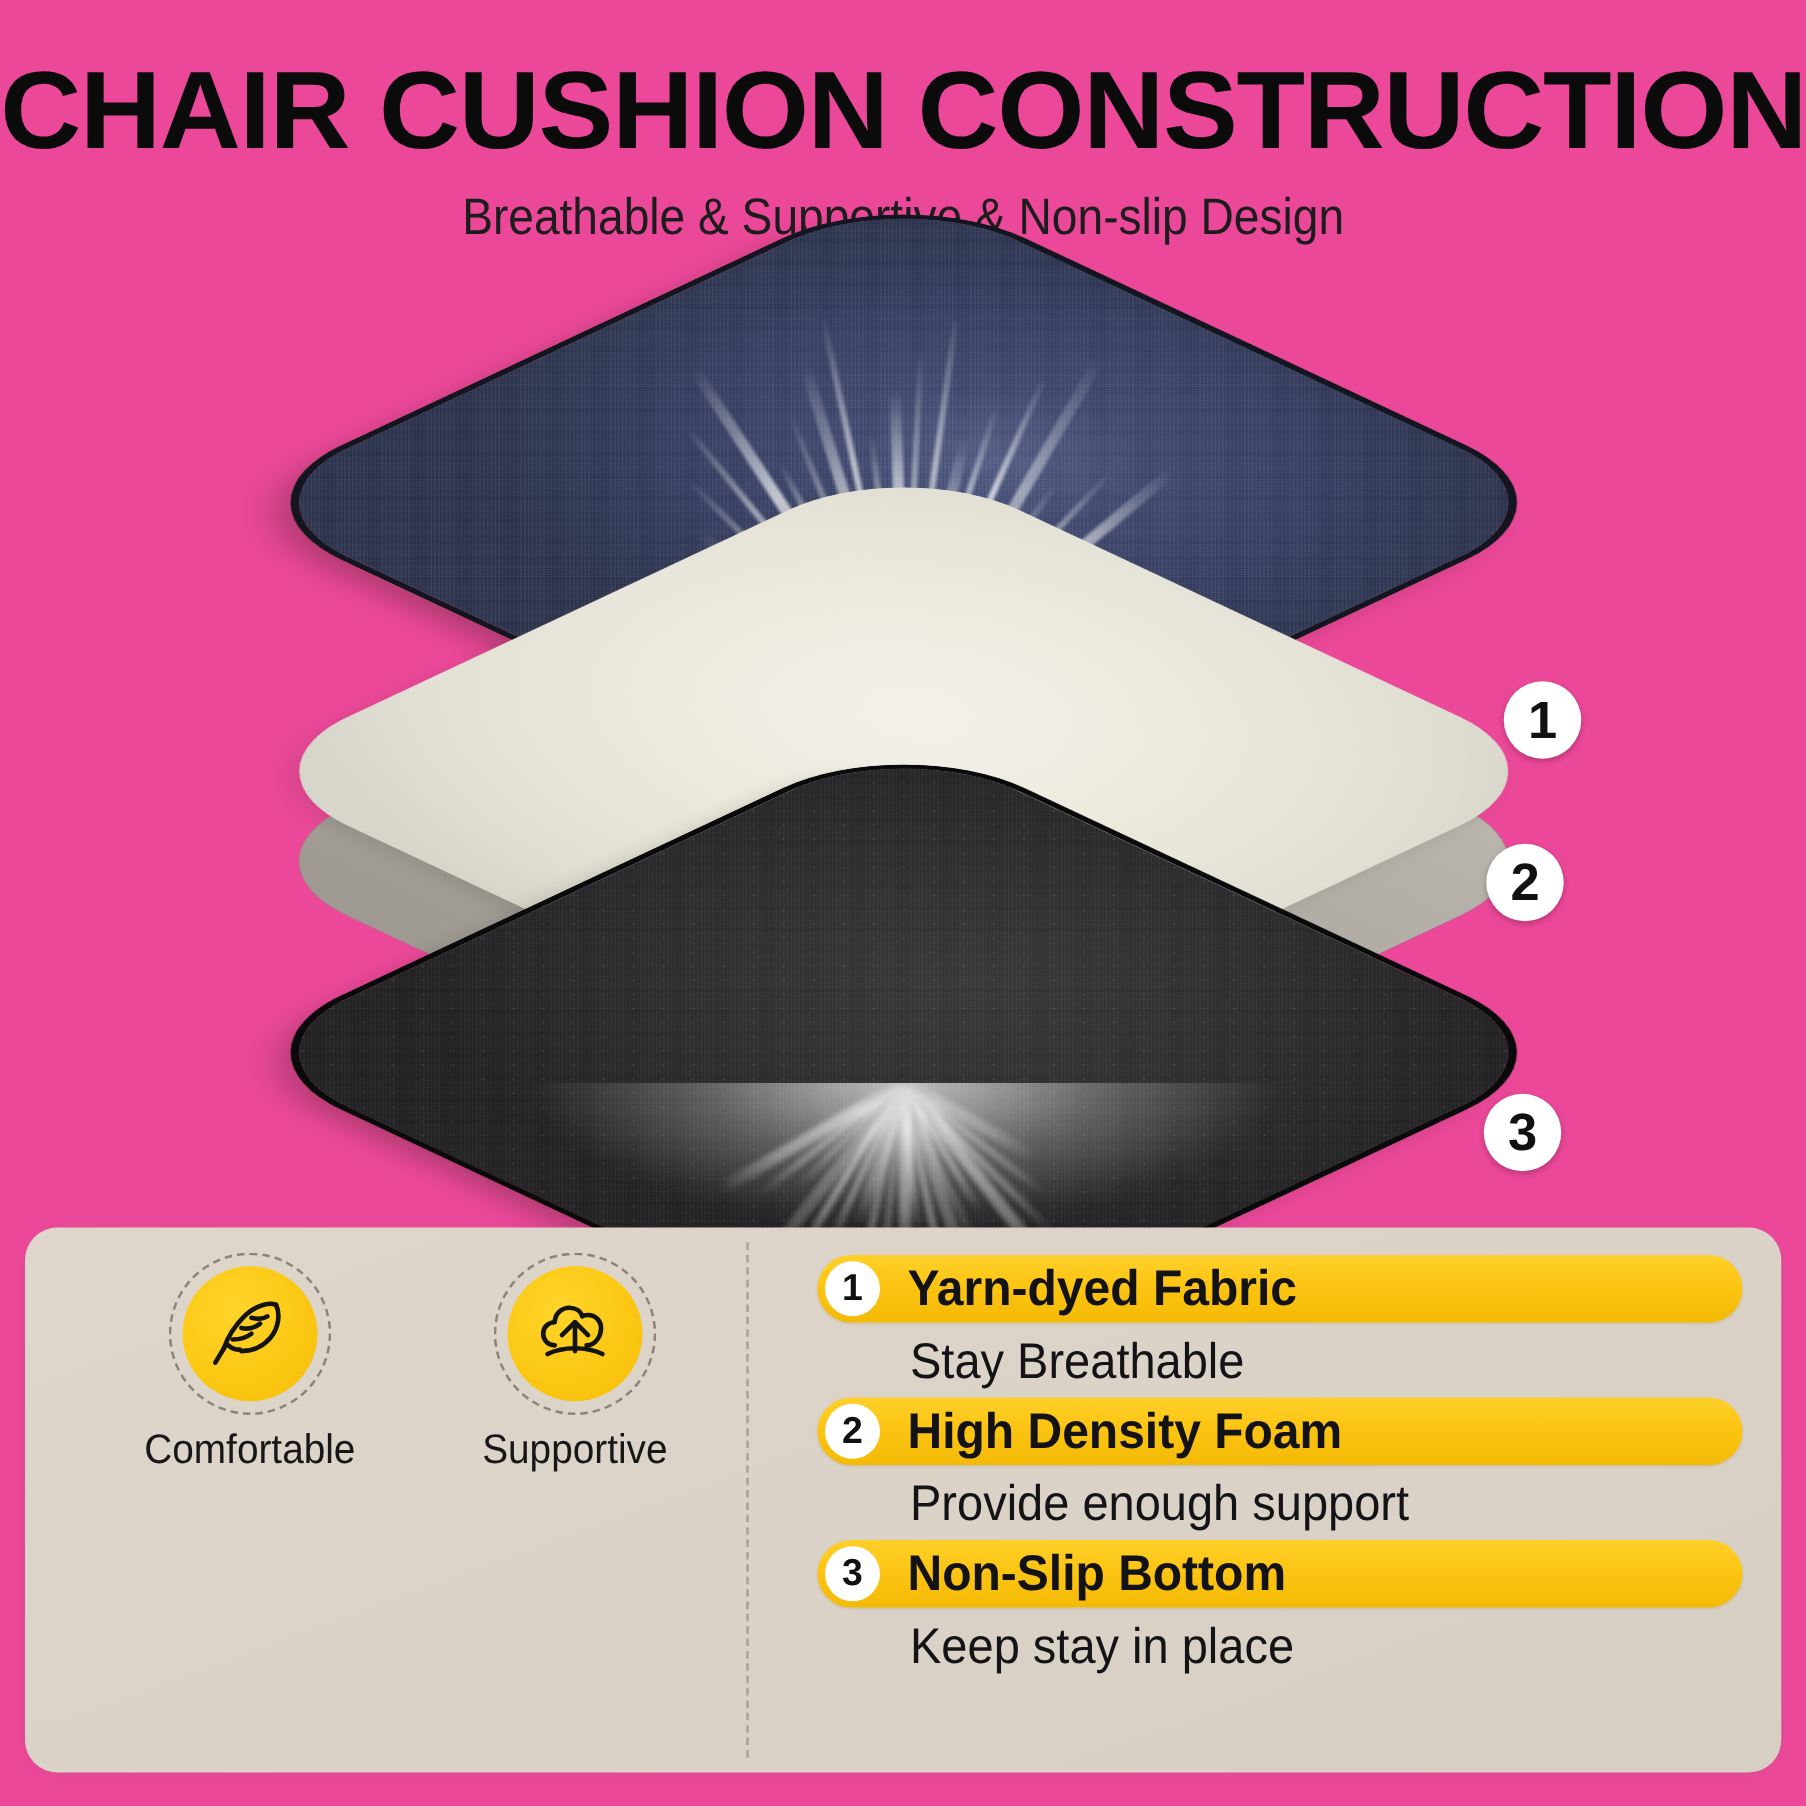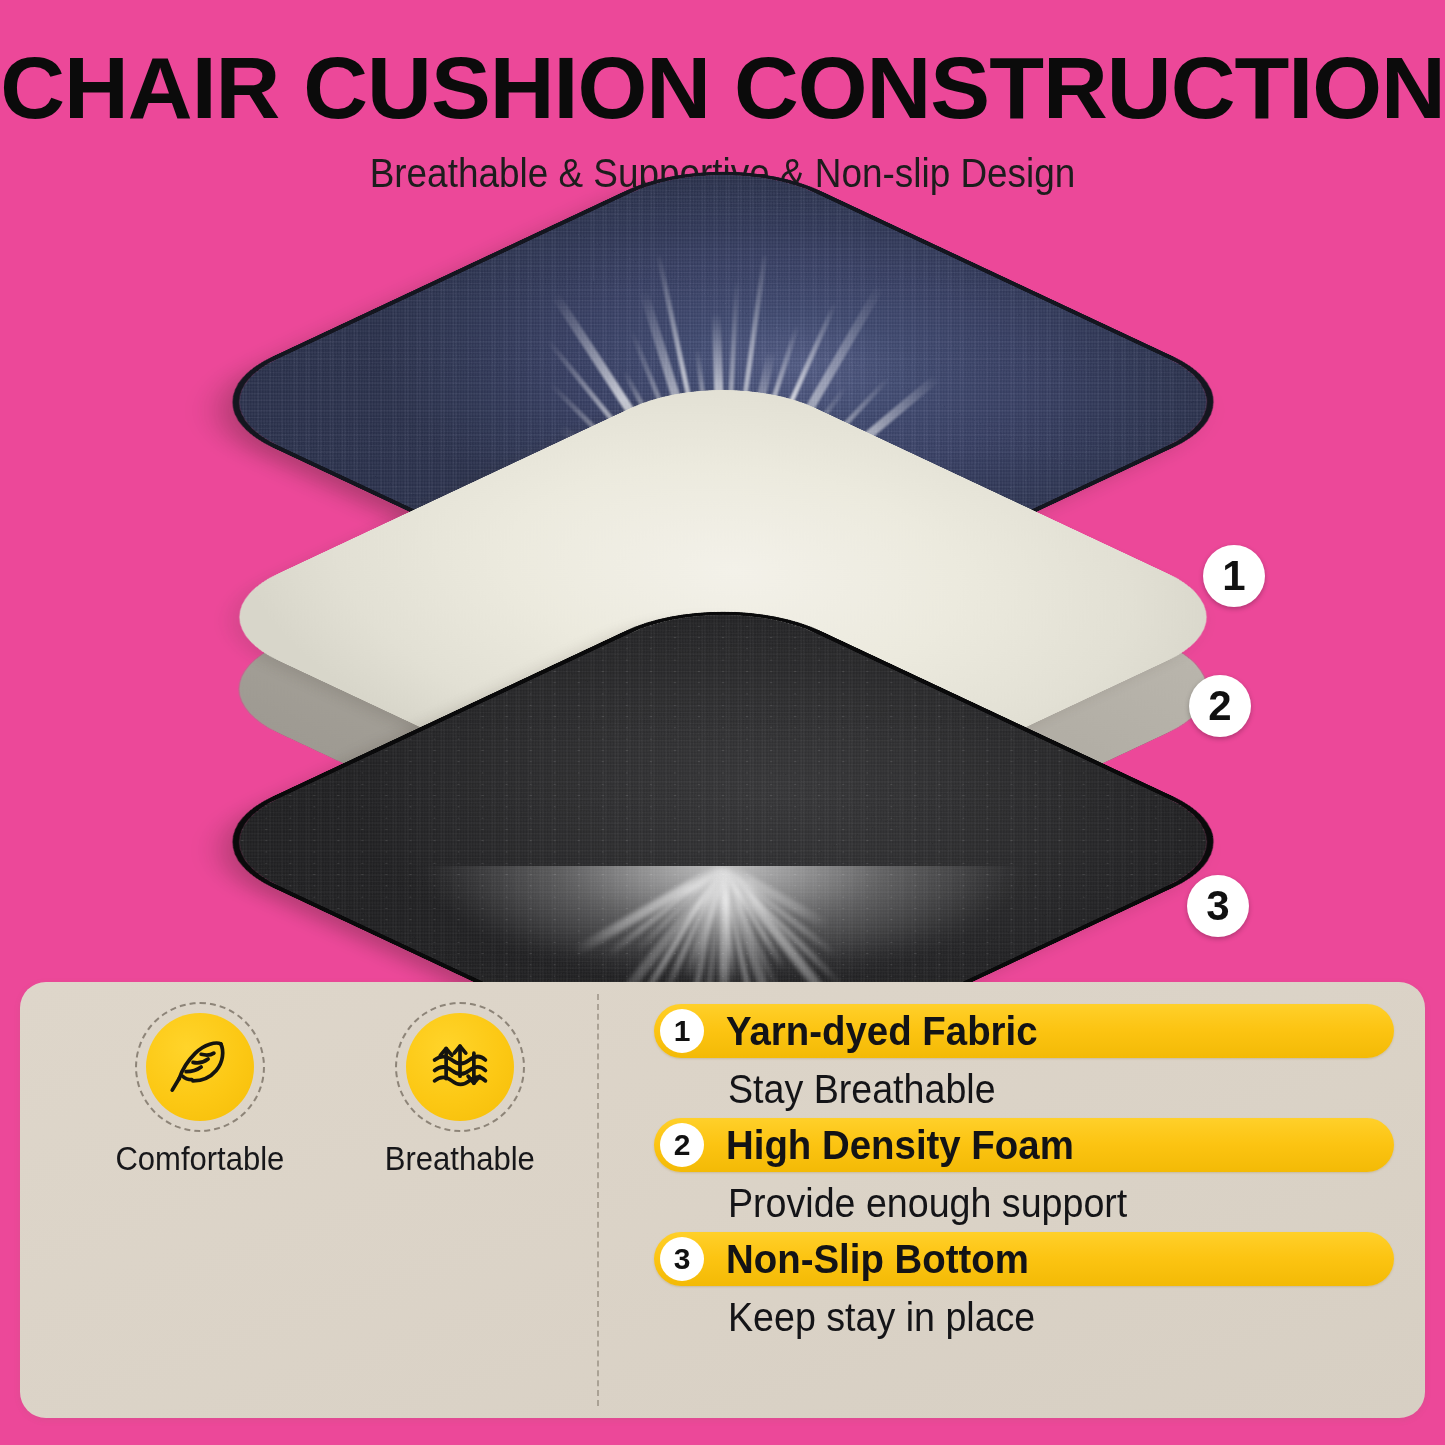--- a/index.html
+++ b/index.html
@@ -400,41 +400,36 @@
                 <path d="M33 21c4 1 8 1 11 -1"></path>
                 <path d="M17 40c2 2 5 3 8 3"></path>
               </g>
             </svg>
           </div>
         </div>
         <div class="icon-label">Comfortable</div>
       </div>
 
 
-
       <div class="icon-cell">
         <div class="icon-ring">
           <div class="icon-disc">
             <svg width="74" height="74" viewBox="0 0 64 64">
               <g fill="none" stroke="#14140f" stroke-width="3.2" stroke-linecap="round" stroke-linejoin="round">
-                <path d="M10 26c5 -4 10 -4 15 0c5 4 10 4 15 0c5 -4 10 -4 14 0"></path>
-                <path d="M10 35c5 -4 10 -4 15 0c5 4 10 4 15 0c5 -4 10 -4 14 0"></path>
-                <path d="M10 44c5 -4 10 -4 15 0c5 4 10 4 15 0c5 -4 10 -4 14 0"></path>
-                <path d="M20 42 L20 16"></path>
-                <path d="M15 22 L20 16 L25 22"></path>
-                <path d="M32 40 L32 14"></path>
-                <path d="M27 20 L32 14 L37 20"></path>
-                <path d="M44 20 L44 46"></path>
-                <path d="M39 40 L44 46 L49 40"></path>
+                <path d="M18 40c-5 0 -8 -4 -8 -8c0 -5 4 -8 8 -8c0 -6 5 -10 10 -10c4 0 8 2 9 6c1 -1 3 -1 4 -1c5 0 9 4 9 9c0 6 -4 12 -10 12"></path>
+                <path d="M32 44 L32 24"></path>
+                <path d="M23 33 L32 24 L41 33"></path>
+                <path d="M13 46c6 -3 12 -4 19 -4c7 0 13 1 19 4"></path>
               </g>
             </svg>
           </div>
         </div>
-        <div class="icon-label">Breathable</div>
+        <div class="icon-label">Supportive</div>
       </div>
+
 
     </div>
 
     <div id="feature-list">
 
       <div class="feature">
         <div class="feature-pill">
           <div class="pill-num">1</div>
           <div class="pill-title">Yarn-dyed Fabric</div>
         </div>

